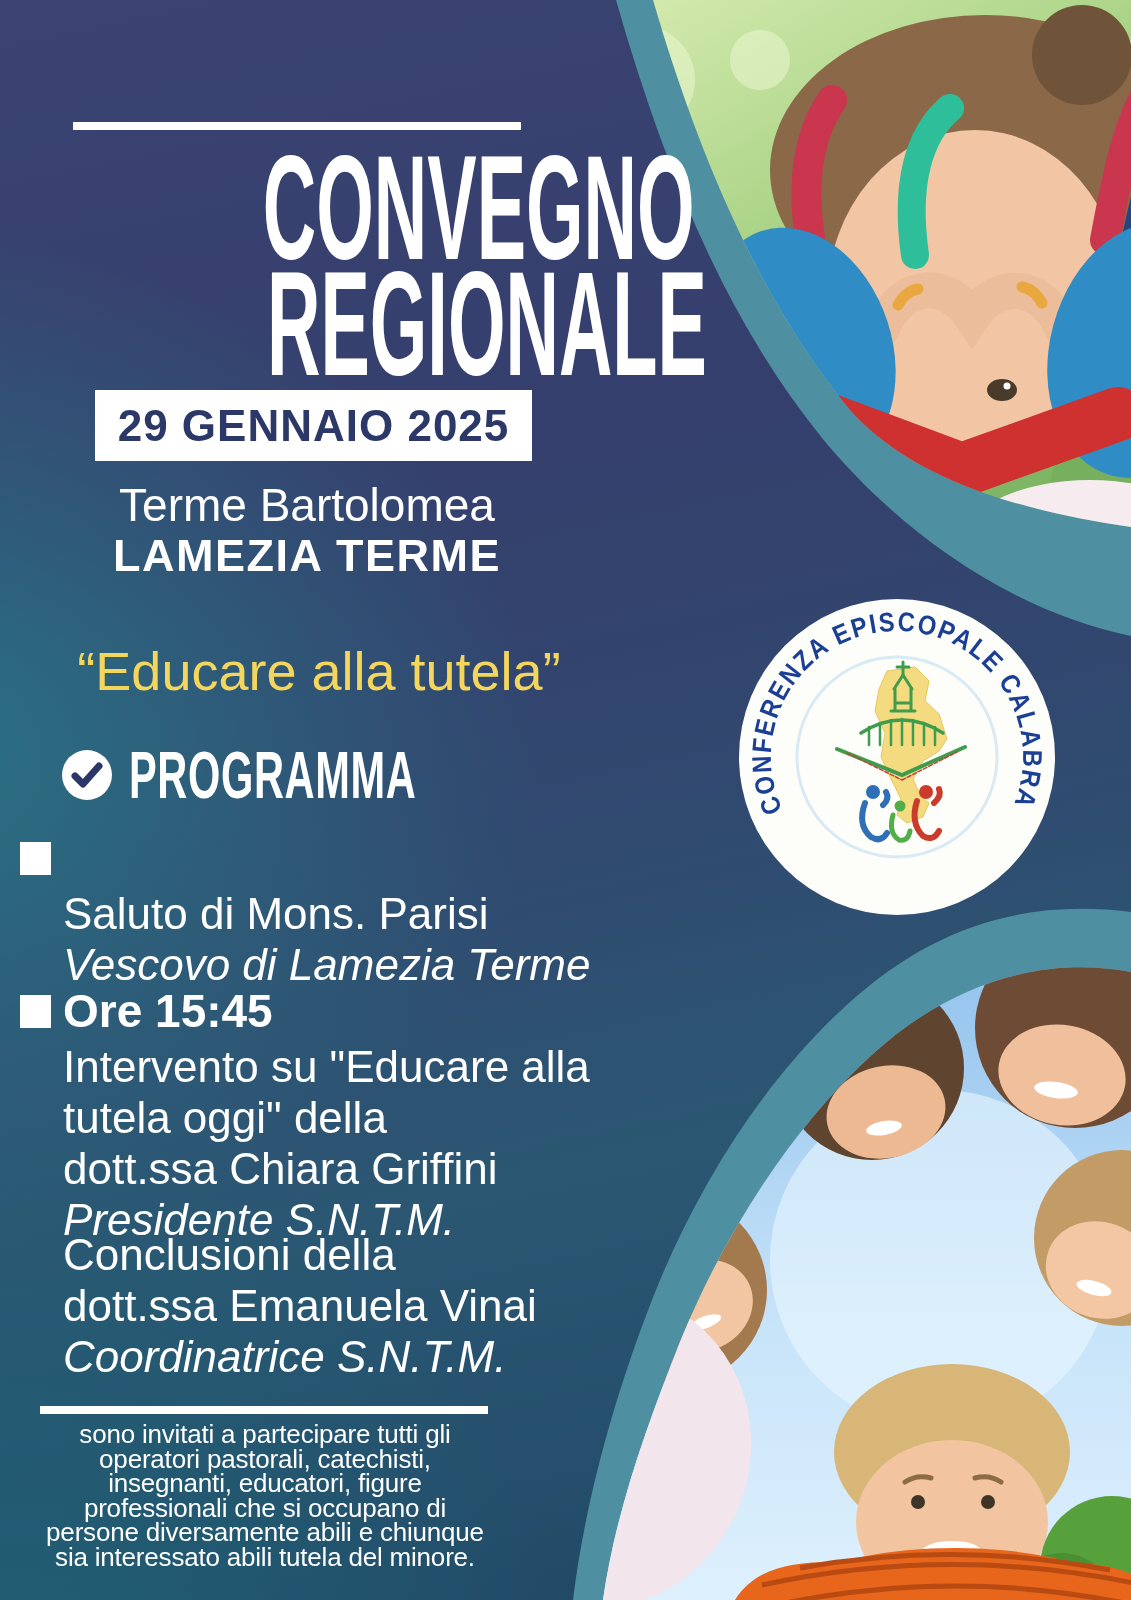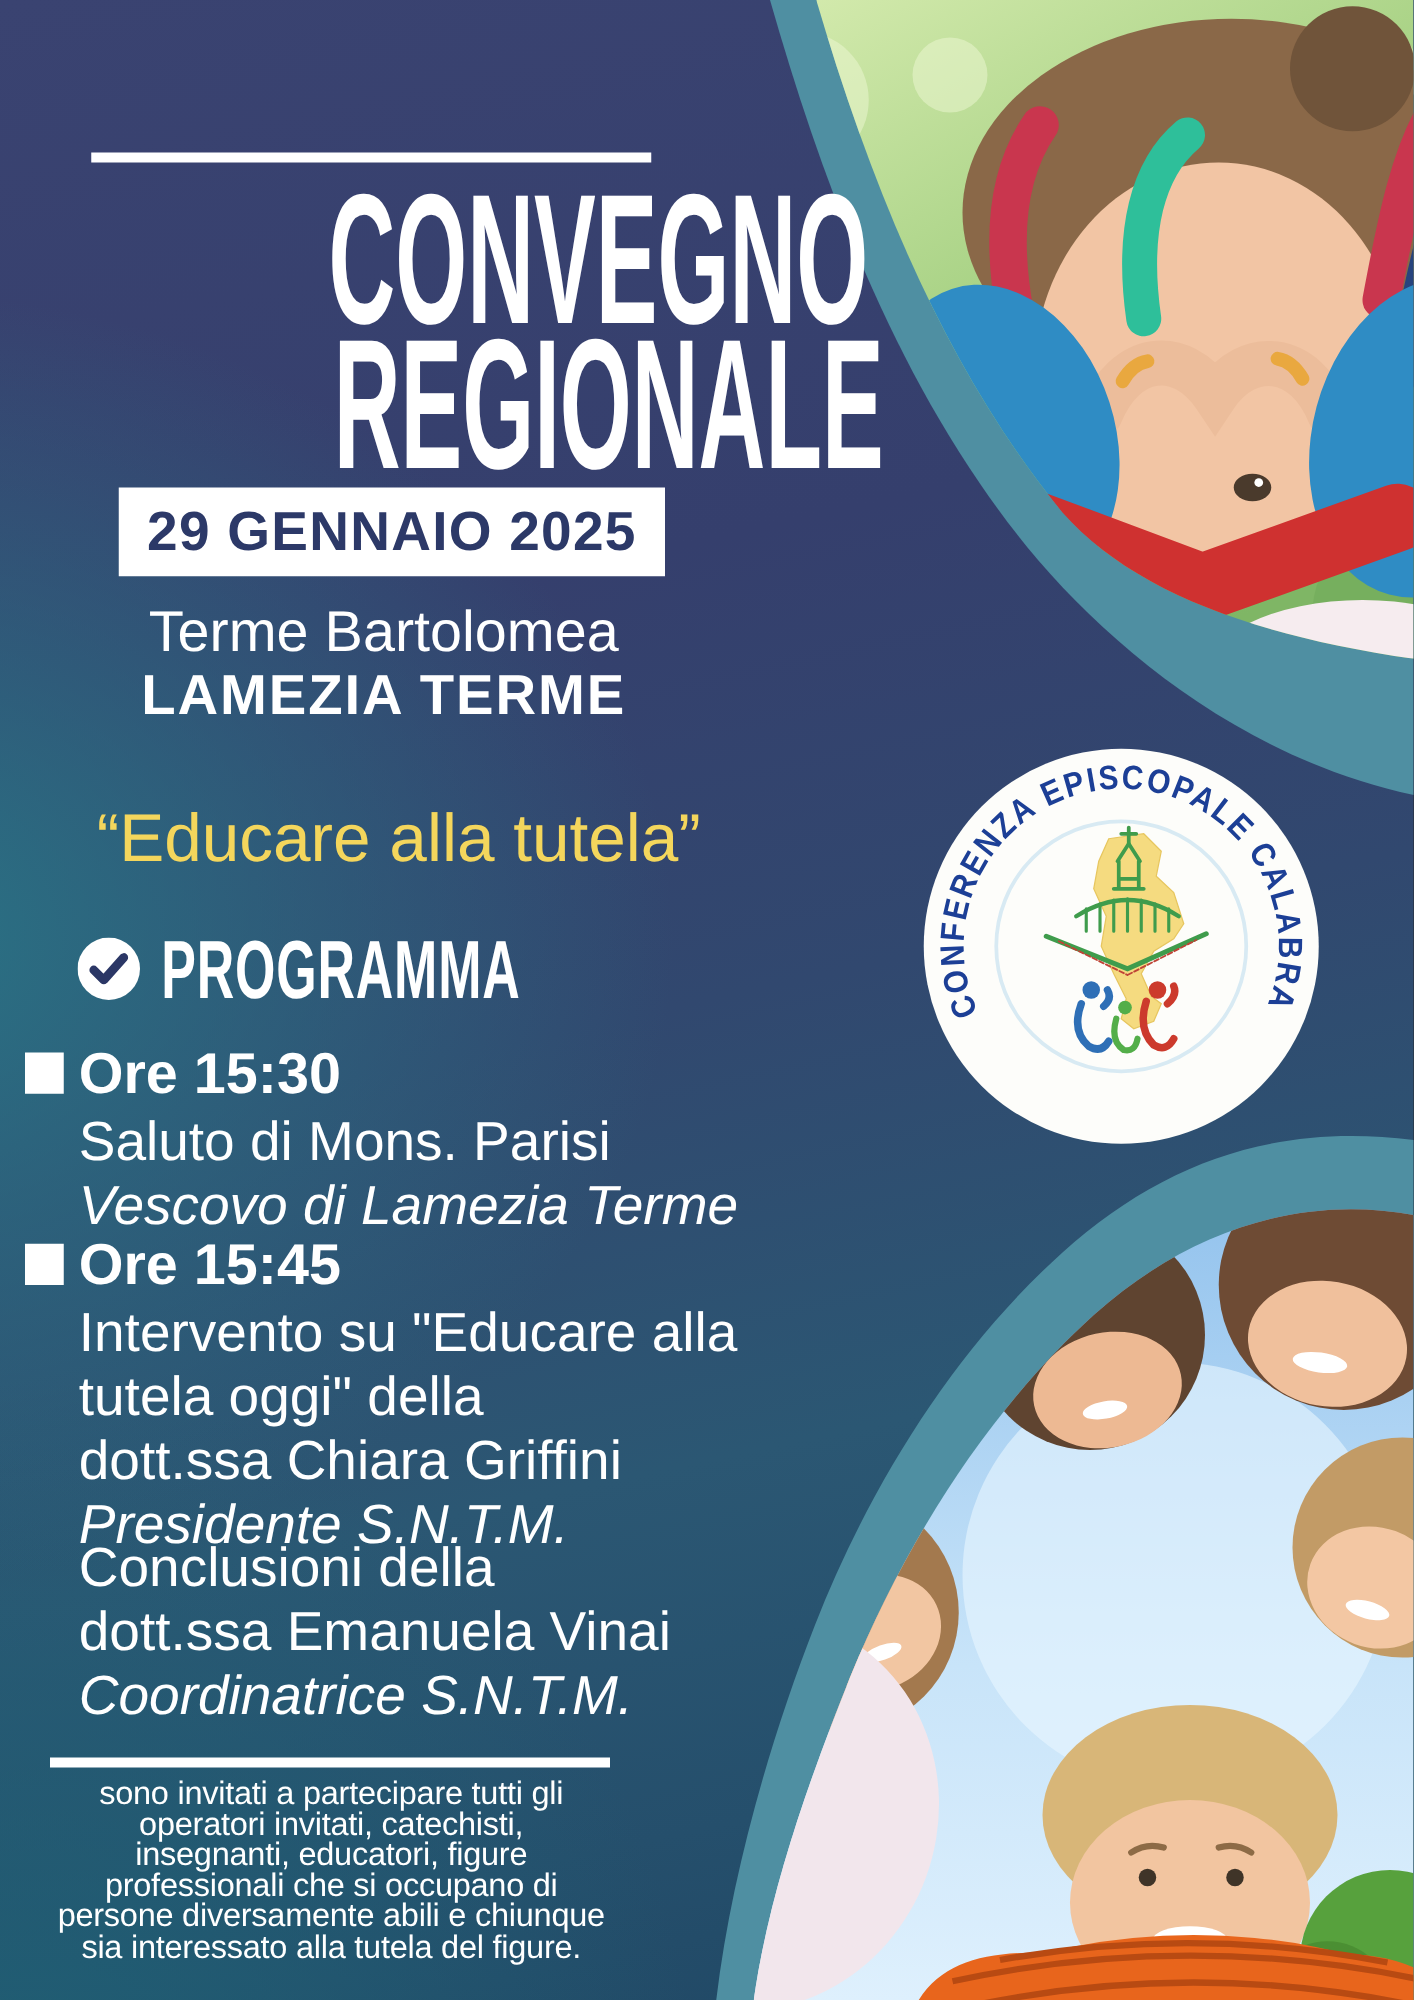--- a/index.html
+++ b/index.html
@@ -185,21 +185,20 @@
     <svg width="50" height="50" viewBox="0 0 50 50">
       <circle cx="25" cy="25" r="25" fill="#ffffff"></circle>
       <path d="M 13,26 L 21,34 L 37,16" stroke="#2b3766" stroke-width="7" fill="none" stroke-linecap="round" stroke-linejoin="round"></path>
     </svg>
     <span class="cond">PROGRAMMA</span>
   </div>
 
   <div class="txt prog-item" id="item1">
     <div class="time-row">
       <div class="sq"></div>
-      <div class="time">Ore 15:30</div>
     </div>
     <div class="pline">Saluto di Mons. Parisi</div>
     <div class="prole">Vescovo di Lamezia Terme</div>
   </div>
 
   <div class="txt prog-item" id="item2">
     <div class="time-row">
       <div class="sq"></div>
       <div class="time">Ore 15:45</div>
     </div>
@@ -212,20 +211,20 @@
   <div class="txt prog-item" id="item3">
     <div class="pline">Conclusioni della</div>
     <div class="pline">dott.ssa Emanuela Vinai</div>
     <div class="prole">Coordinatrice S.N.T.M.</div>
   </div>
 
   <div class="txt divider"></div>
 
   <div class="txt footer">
     <div>sono invitati a partecipare tutti gli</div>
-    <div>operatori invitati, catechisti,</div>
+    <div>operatori pastorali, catechisti,</div>
     <div>insegnanti, educatori, figure</div>
     <div>professionali che si occupano di</div>
     <div>persone diversamente abili e chiunque</div>
-    <div>sia interessato alla tutela del figure.</div>
+    <div>sia interessato abili tutela del minore.</div>
   </div>
 
 </div>
 
 </body></html>

